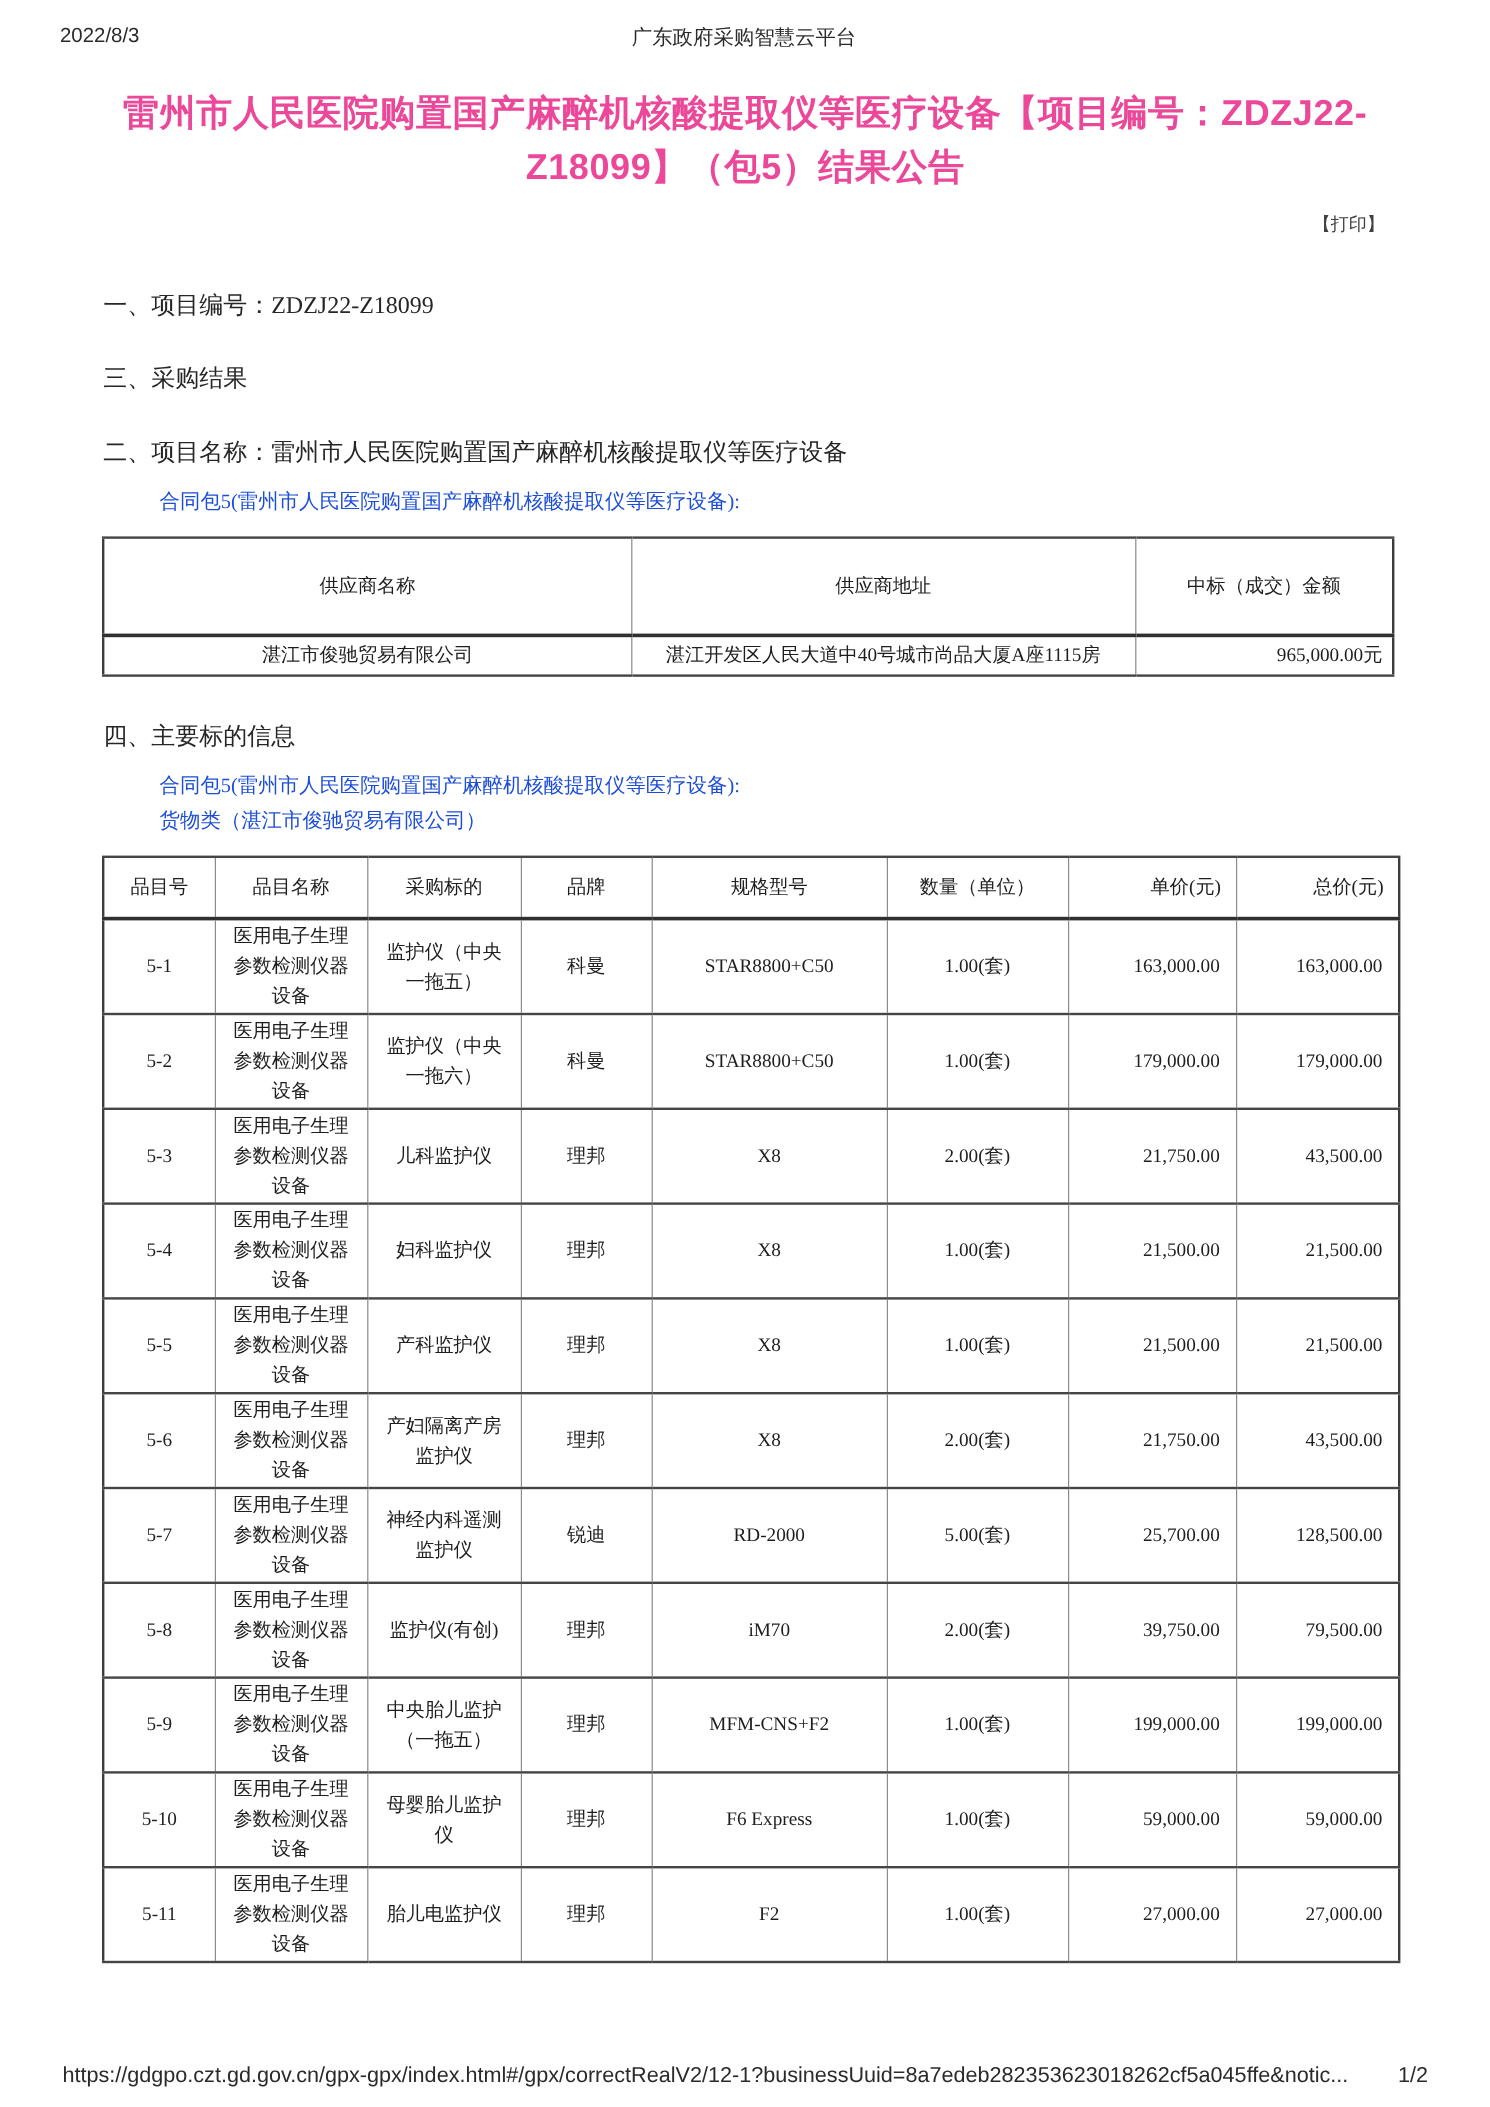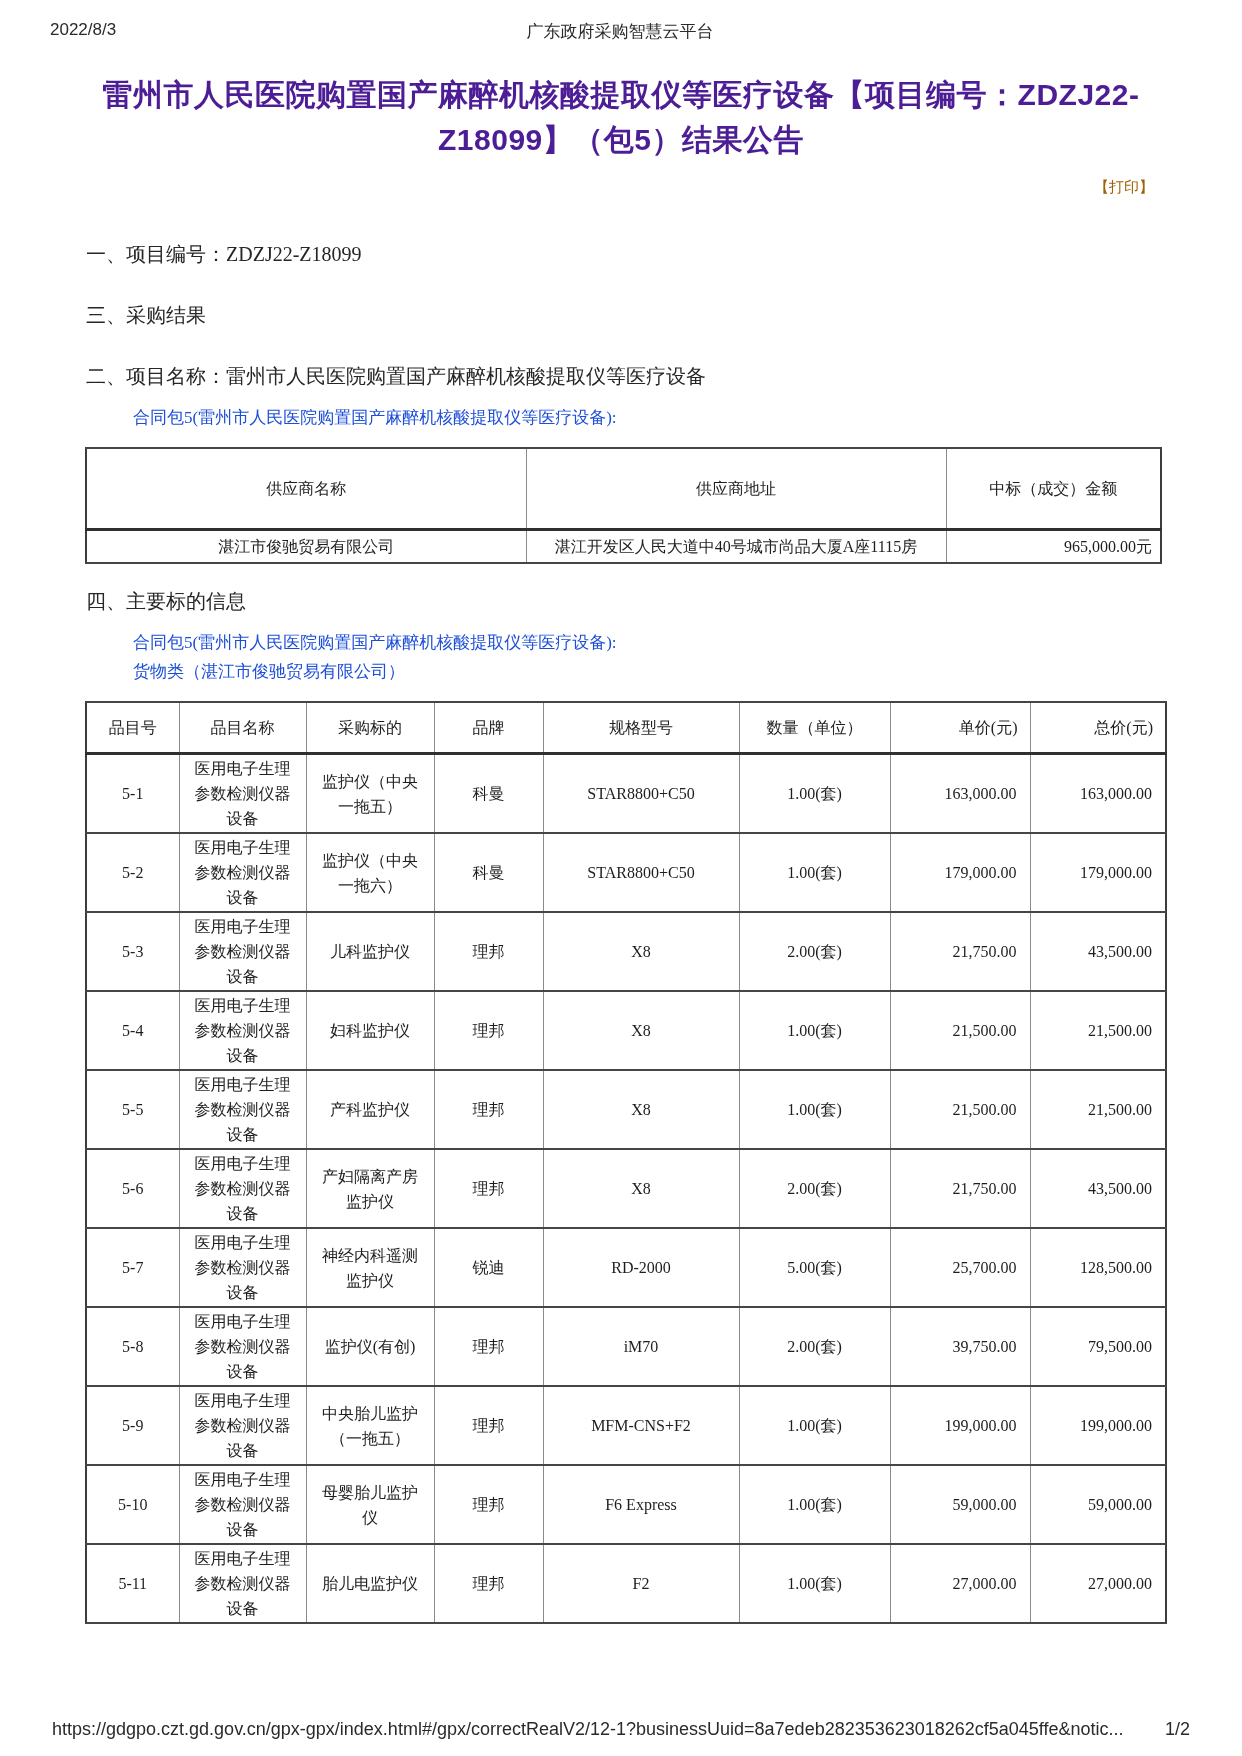--- a/index.html
+++ b/index.html
@@ -33,29 +33,29 @@
 
   
   .doc { position: absolute; top: 72px; left: 0; right: 0; }
 
   .page-title {
     margin: 0 82px;
     text-align: center;
     font-family: "Liberation Sans", "DejaVu Sans", sans-serif;
     font-weight: 700;
     font-size: 30px; line-height: 45px;
-    color: #4c1d95; letter-spacing: 0.5px;
+    color: #ec4899; letter-spacing: 0.5px;
   }
 
   .print-row { margin: 16px 88px 0 0; text-align: right; font-size: 15px; }
-  .print-link { color: #a16207; cursor: pointer; }
+  .print-link { color: #404040; cursor: pointer; }
 
   .sec { margin: 34px 0 0 86px; font-size: 20px; color: #262626; }
   .sec.first { margin-top: 44px; }
-  .sec.gap { margin-top: 24px; }
+  .sec.gap { margin-top: 36px; }
   .note { margin: 16px 0 0 133px; font-size: 17px; color: #1d4ed8; }
   .note.tight { margin-top: 6px; }
 
   table.tbl {
     border-collapse: collapse;
     margin: 18px 0 0 85px;
     font-size: 16px; color: #1e1e1e;
     border: 2px solid #3c3c3c;
     table-layout: fixed;
   }

